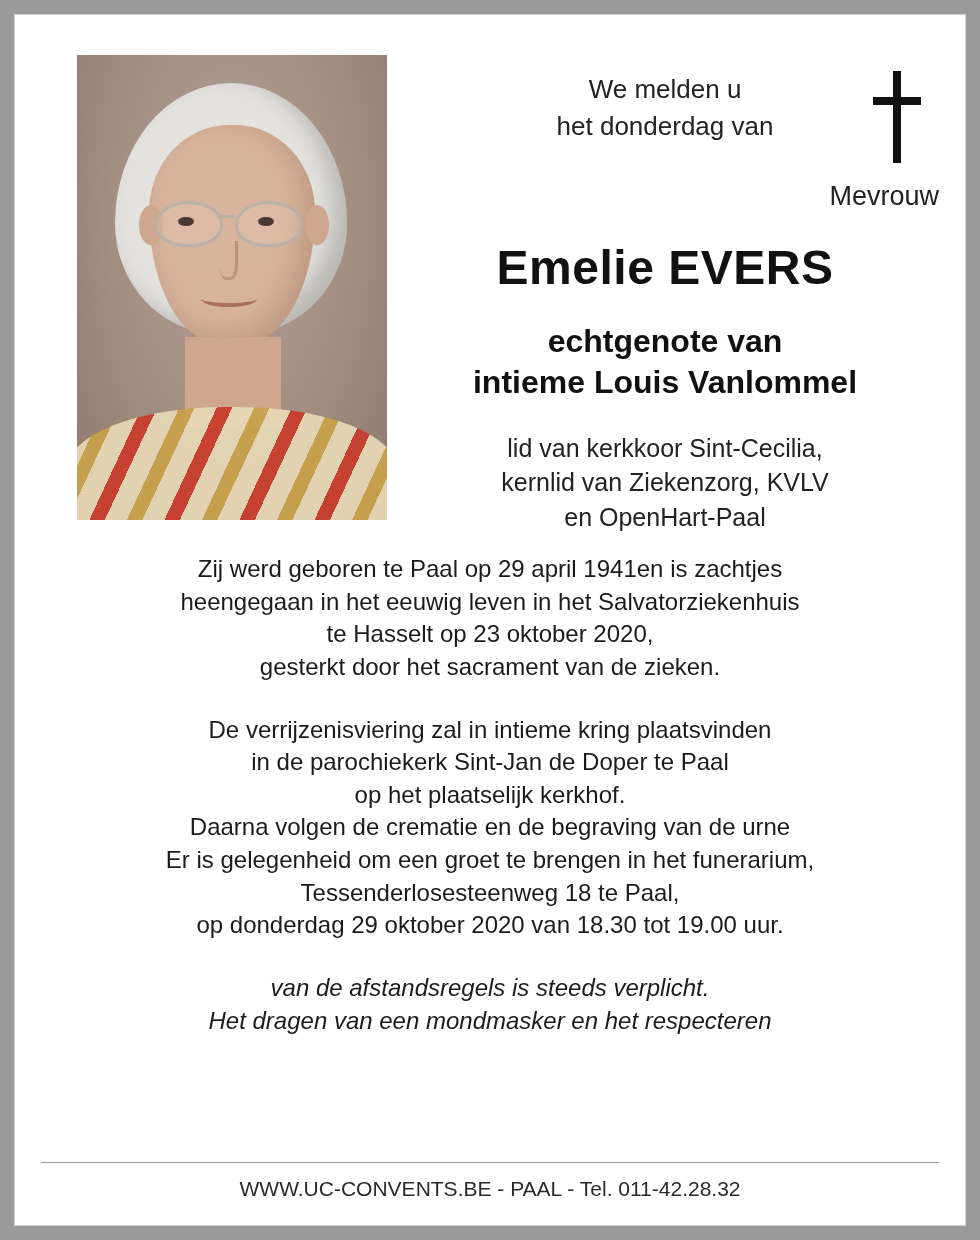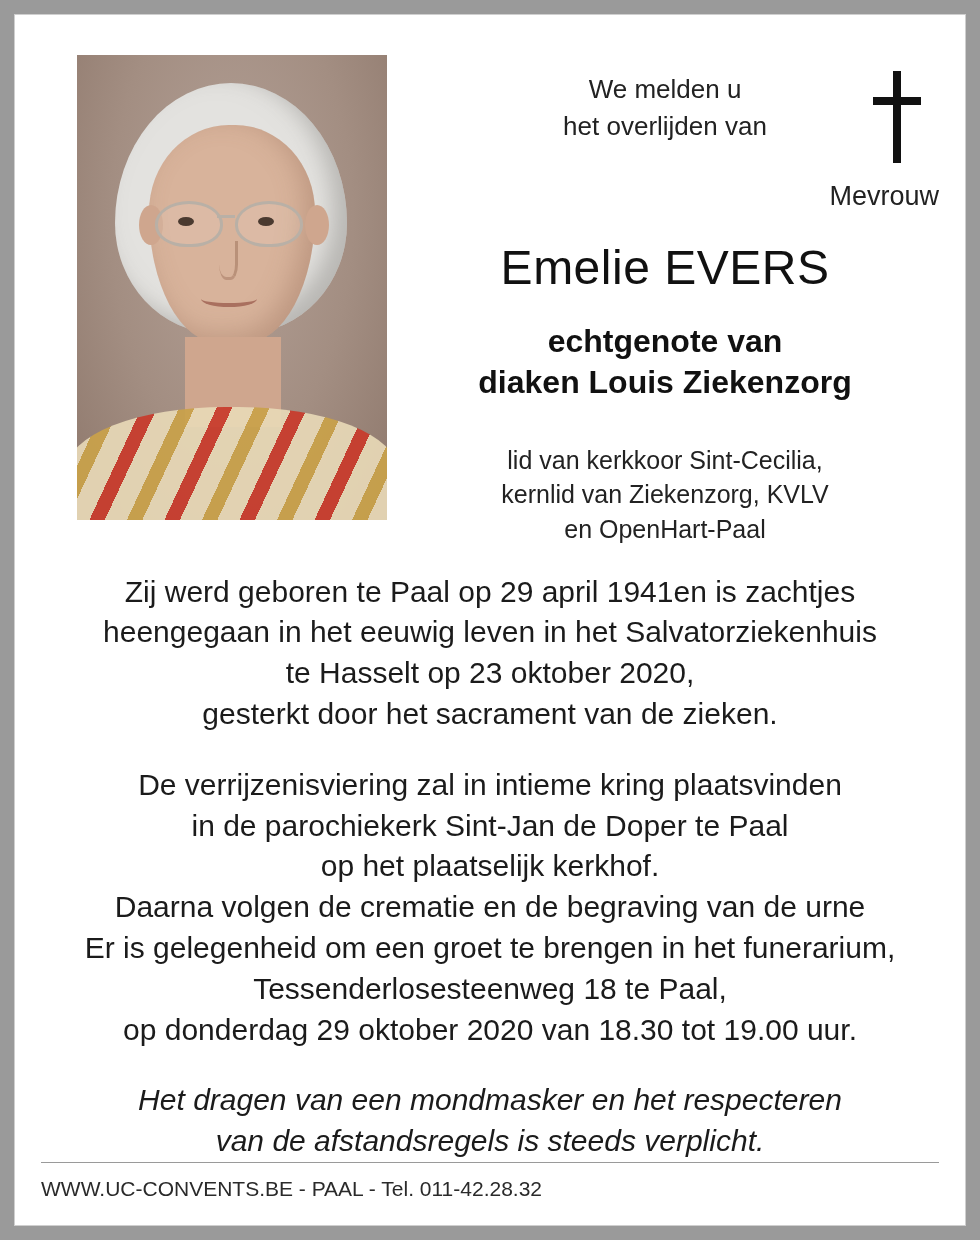--- a/index.html
+++ b/index.html
@@ -175,61 +175,62 @@
     color: #222;
   }
   .mevrouw {
     font-size: 27px;
     margin-top: 36px;
     color: #222;
     text-align: right;
   }
   .name {
     font-size: 48px;
-    font-weight: normal;
+    font-weight: bold;
     letter-spacing: 0.5px;
     margin-top: 28px;
     color: #111;
   }
   .spouse {
     font-size: 32px;
     font-weight: bold;
     line-height: 1.28;
     margin-top: 26px;
     color: #111;
   }
   .memberships {
     font-size: 25px;
     line-height: 1.38;
-    margin-top: 40px;
+    margin-top: 28px;
     color: #222;
   }
 
   
   .body-text {
     text-align: center;
-    font-size: 30px;
+    font-size: 24px;
     line-height: 1.36;
     color: #1b1b1b;
-    margin-top: 26px;
+    margin-top: 16px;
   }
   .para { margin-bottom: 30px; }
   .para:last-child { margin-bottom: 0; }
   .italic { font-style: italic; }
 
   
   .footer {
     margin-top: auto;
     padding-bottom: 14px;
   }
   .rule {
     border-top: 1px solid #9a9a9a;
     margin: 0 0 14px 0;
   }
   .footer-text {
+    text-align: center;
     font-size: 21px;
     color: #2a2a2a;
     padding-bottom: 10px;
   }
 </style>
 </head>
 <body>
 
 <div class="page">
   <div class="card">
@@ -253,30 +254,30 @@
           <div class="p-nose"></div>
           <div class="p-mouth"></div>
         </div>
       </div>
 
       <div class="header-col">
         <div class="cross"></div>
 
         <div class="lead">
           <div>We melden u</div>
-          <div>het overlijden van</div>
+          <div>het donderdag van</div>
         </div>
 
         <div class="mevrouw">Mevrouw</div>
 
         <div class="name">Emelie EVERS</div>
 
         <div class="spouse">
           <div>echtgenote van</div>
-          <div>diaken Louis Ziekenzorg</div>
+          <div>intieme Louis Vanlommel</div>
         </div>
 
         <div class="memberships">
           <div>lid van kerkkoor Sint-Cecilia,</div>
           <div>kernlid van Ziekenzorg, KVLV</div>
           <div>en OpenHart-Paal</div>
         </div>
       </div>
     </div>
 
@@ -292,22 +293,22 @@
         <div>De verrijzenisviering zal in intieme kring plaatsvinden</div>
         <div>in de parochiekerk Sint-Jan de Doper te Paal</div>
         <div>op het plaatselijk kerkhof.</div>
         <div>Daarna volgen de crematie en de begraving van de urne</div>
         <div>Er is gelegenheid om een groet te brengen in het funerarium,</div>
         <div>Tessenderlosesteenweg 18 te Paal,</div>
         <div>op donderdag 29 oktober 2020 van 18.30 tot 19.00 uur.</div>
       </div>
 
       <div class="para italic">
+        <div>van de afstandsregels is steeds verplicht.</div>
         <div>Het dragen van een mondmasker en het respecteren</div>
-        <div>van de afstandsregels is steeds verplicht.</div>
       </div>
     </div>
 
     <div class="footer">
       <div class="rule"></div>
       <div class="footer-text">WWW.UC-CONVENTS.BE - PAAL - Tel. 011-42.28.32</div>
     </div>
 
   </div>
 </div>

